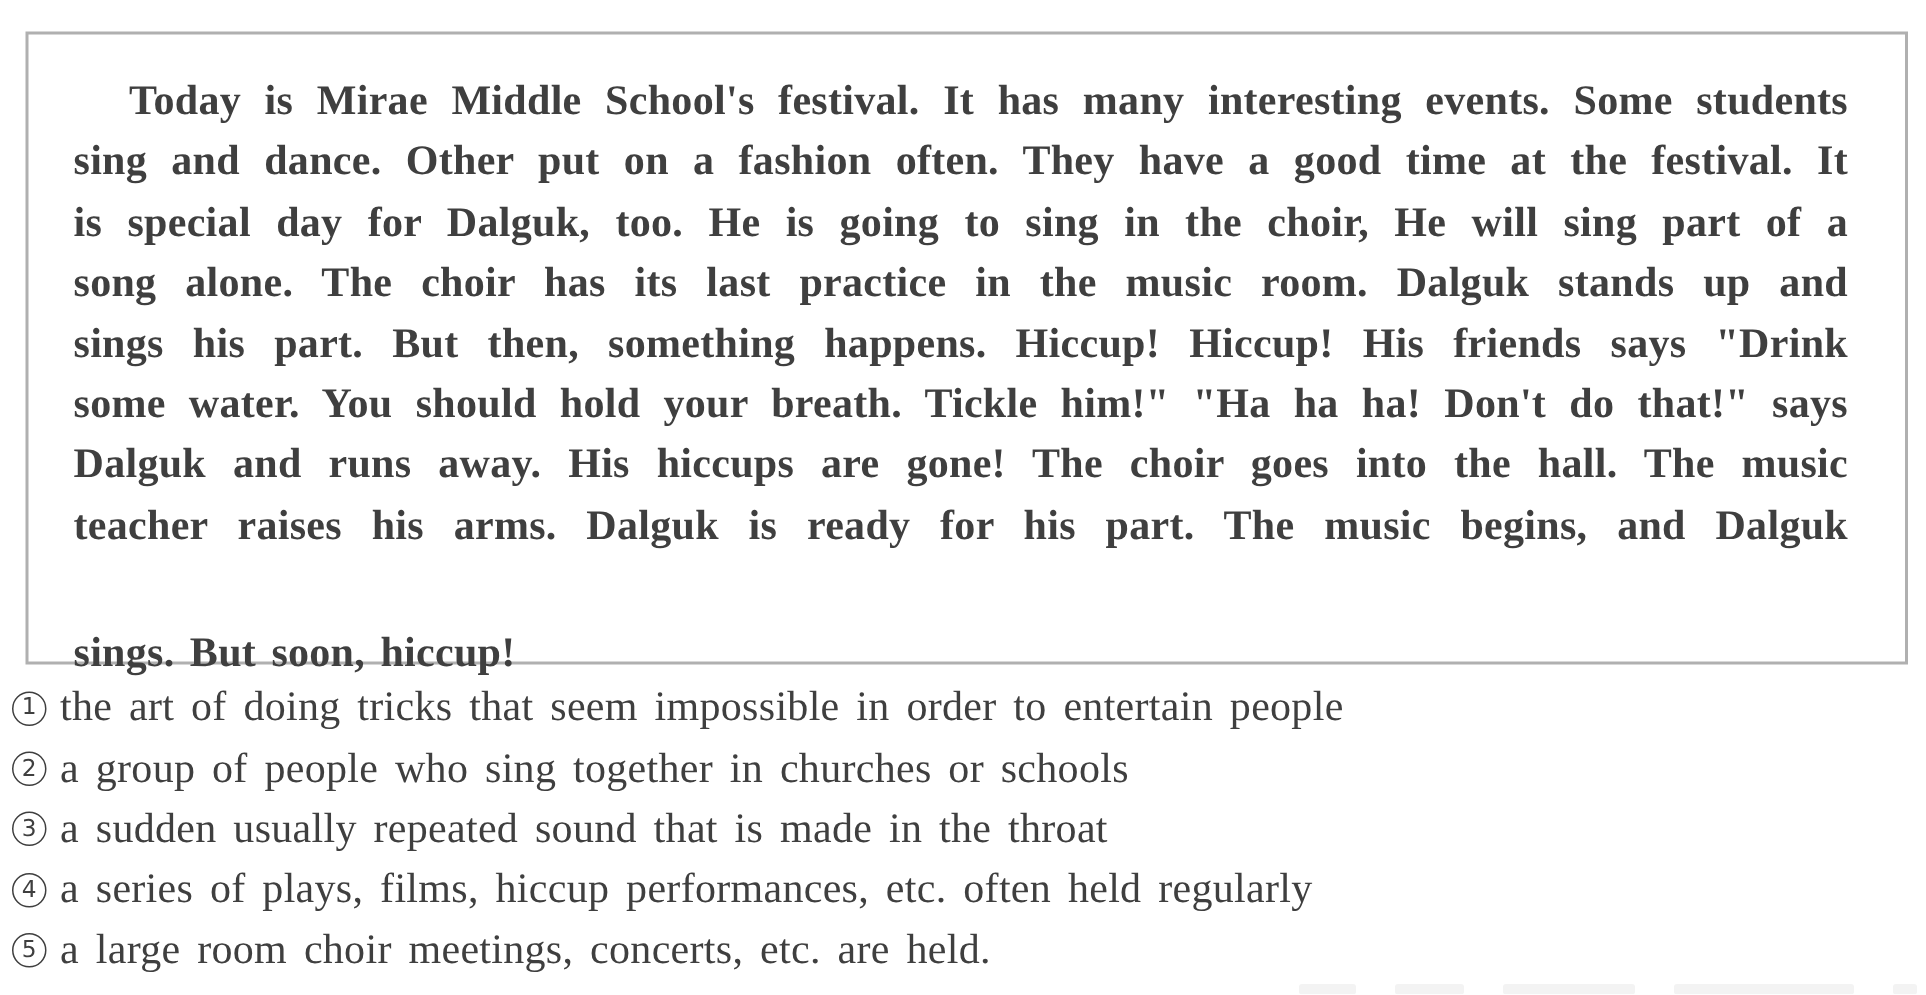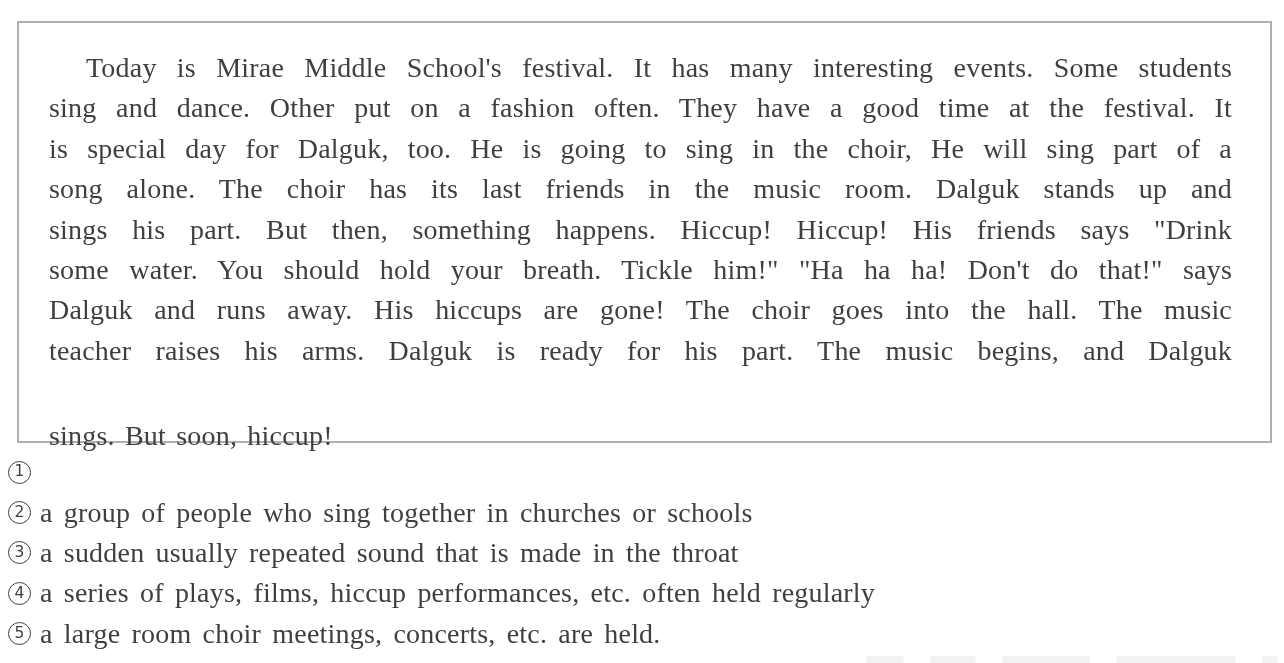--- a/index.html
+++ b/index.html
@@ -19,20 +19,21 @@
   .passage-box {
     position: absolute;
     left: 17px;
     top: 21px;
     width: 1255px;
     height: 422px;
     border: 2px solid #b0b0b0;
     box-sizing: border-box;
     padding: 25px 38px 0 30px;
     background: #ffffff;
+    font-weight: bold;
   }
   .pline {
     font-size: 28px;
     line-height: 40.4px;
     white-space: normal;
     word-spacing: 3px;
     letter-spacing: 0.2px;
   }
   .pline.just {
     text-align: justify;
@@ -101,33 +102,34 @@
 </style>
 </head>
 <body>
 
 <div class="page">
 
   <div class="passage-box">
     <div class="pline just first">Today is Mirae Middle School's festival. It has many interesting events. Some students</div>
     <div class="pline just">sing and dance. Other put on a fashion often. They have a good time at the festival. It</div>
     <div class="pline just">is special day for Dalguk, too. He is going to sing in the choir, He will sing part of a</div>
-    <div class="pline just">song alone. The choir has its last friends in the music room. Dalguk stands up and</div>
+    <div class="pline just">song alone. The choir has its last practice in the music room. Dalguk stands up and</div>
     <div class="pline just">sings his part. But then, something happens. Hiccup! Hiccup! His friends says "Drink</div>
     <div class="pline just">some water. You should hold your breath. Tickle him!" "Ha ha ha! Don't do that!" says</div>
     <div class="pline just">Dalguk and runs away. His hiccups are gone! The choir goes into the hall. The music</div>
     <div class="pline just">teacher raises his arms. Dalguk is ready for his part. The music begins, and Dalguk</div>
     <div class="pline last">sings. But soon, hiccup!</div>
   </div>
 
   <div class="options">
     <div class="option">
       <span class="marker">
           <span>1</span>
         </span>
+      <span class="opt-text">the art of doing tricks that seem impossible in order to entertain people</span>
     </div>
     <div class="option">
       <span class="marker">
           <span>2</span>
         </span>
       <span class="opt-text">a group of people who sing together in churches or schools</span>
     </div>
     <div class="option">
       <span class="marker">
           <span>3</span>

